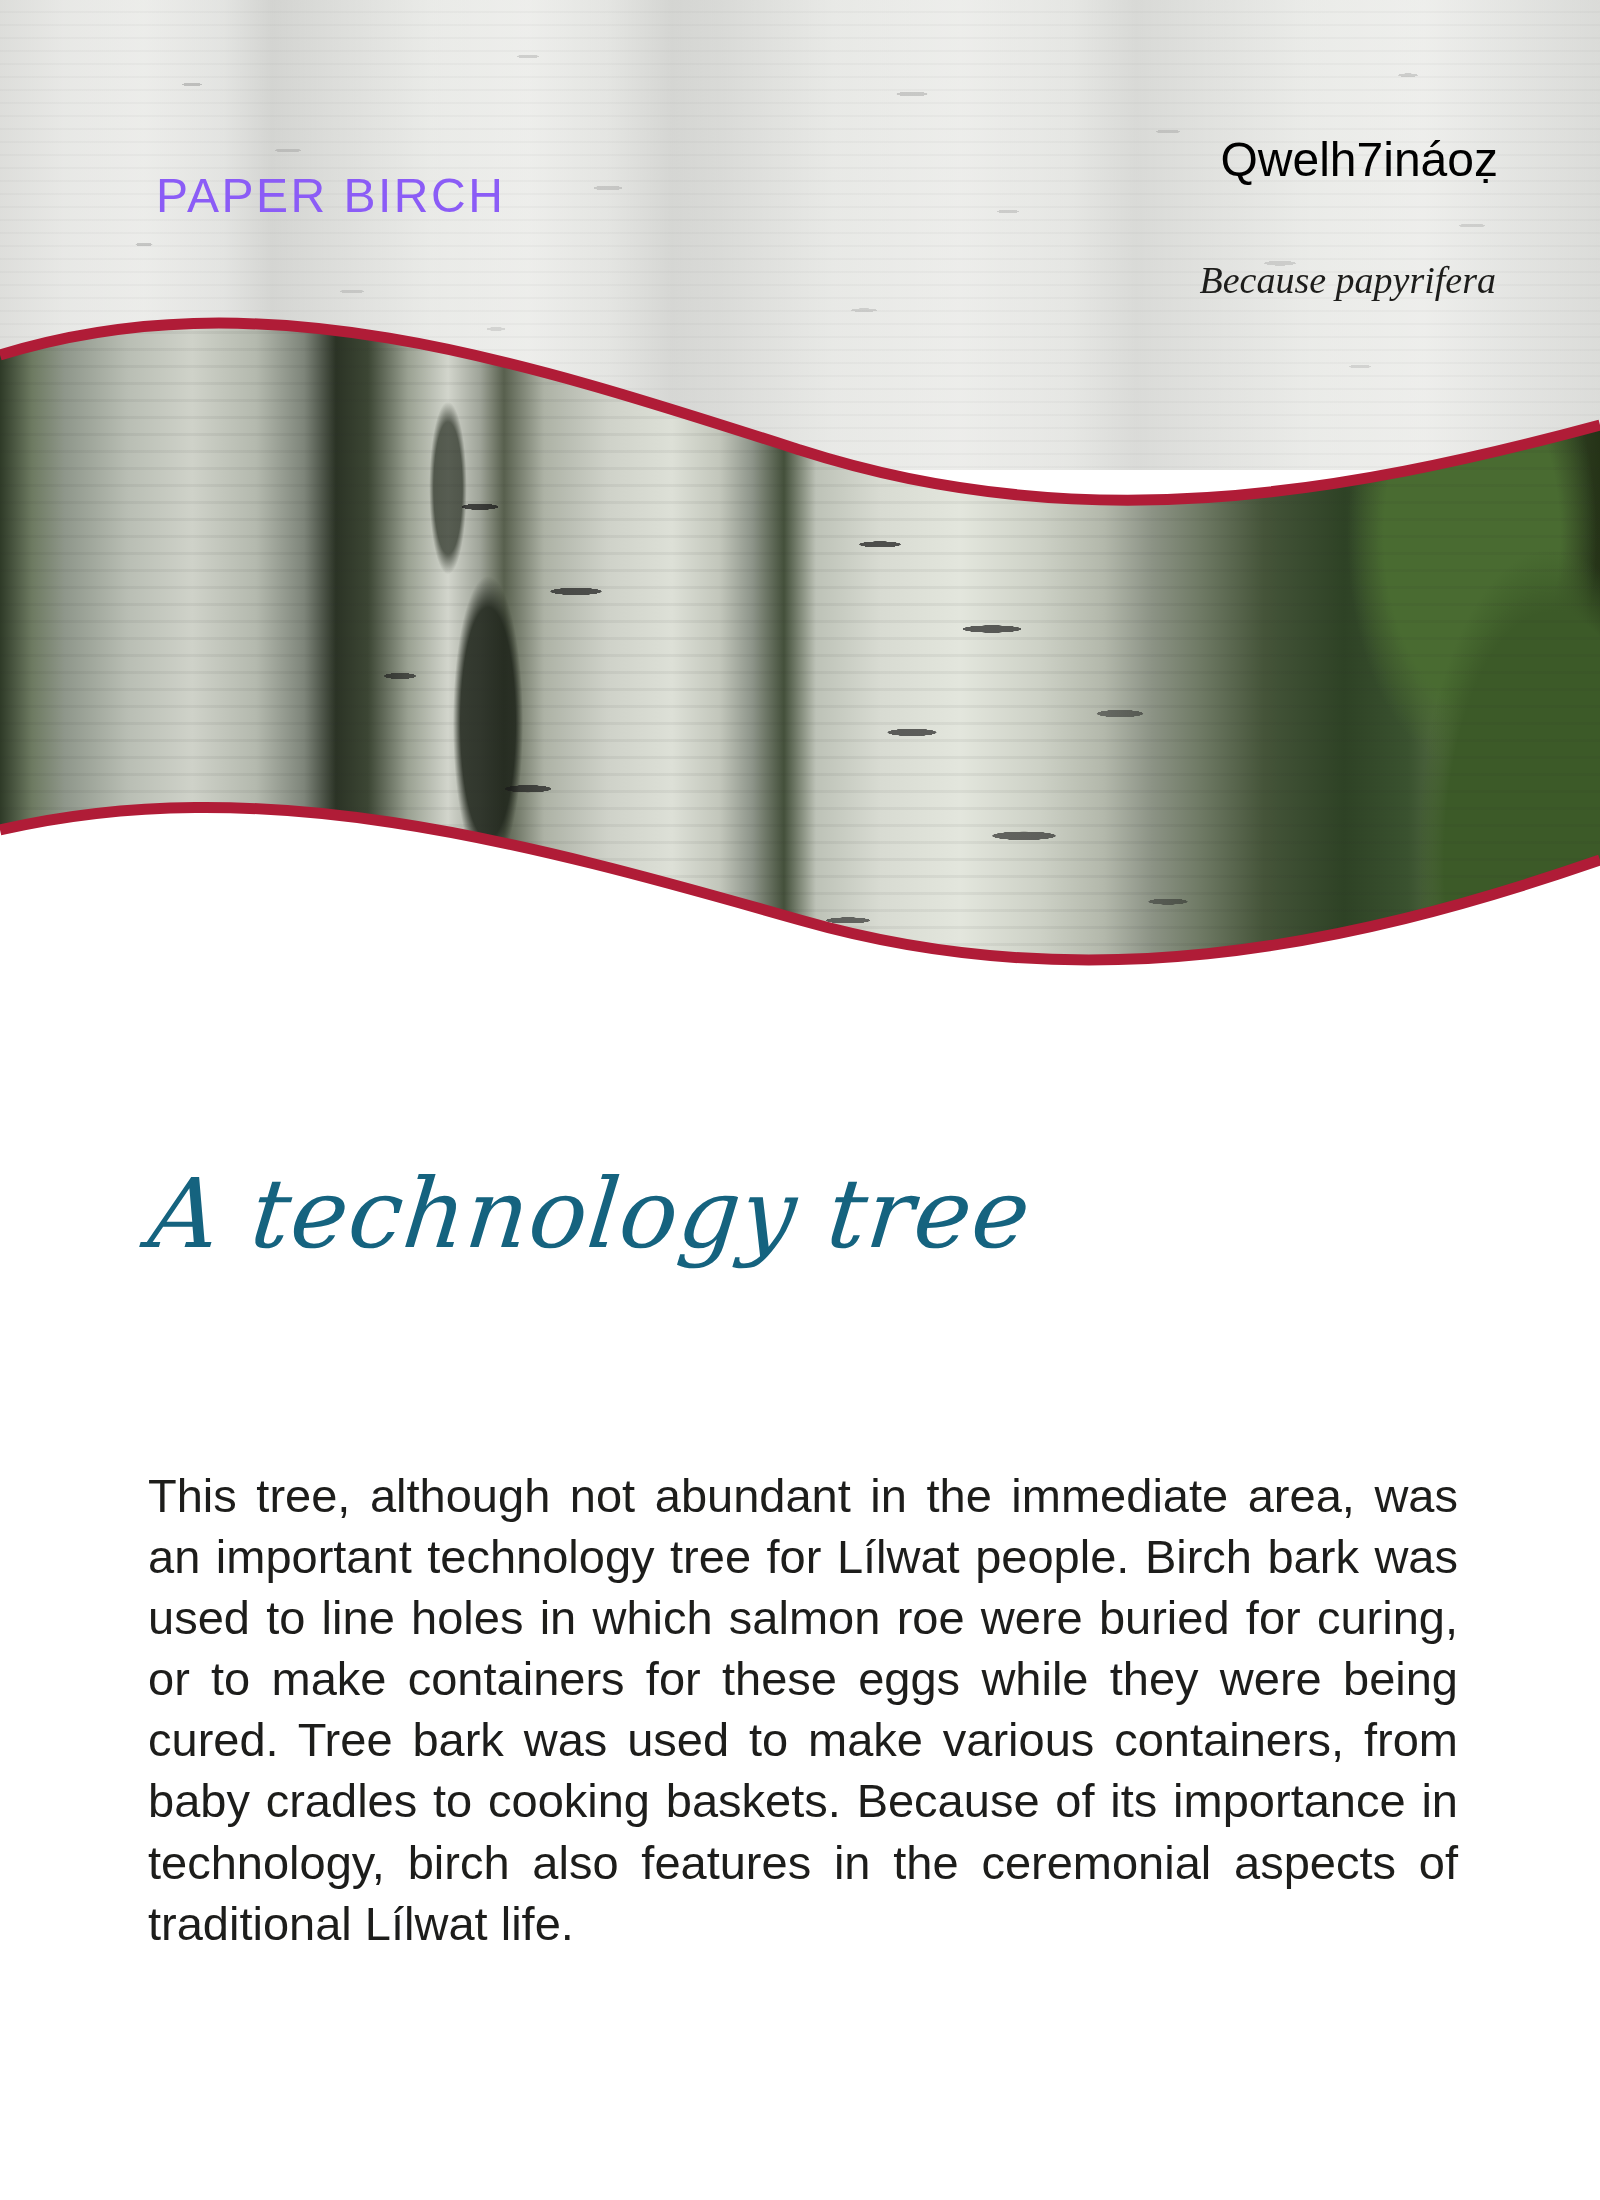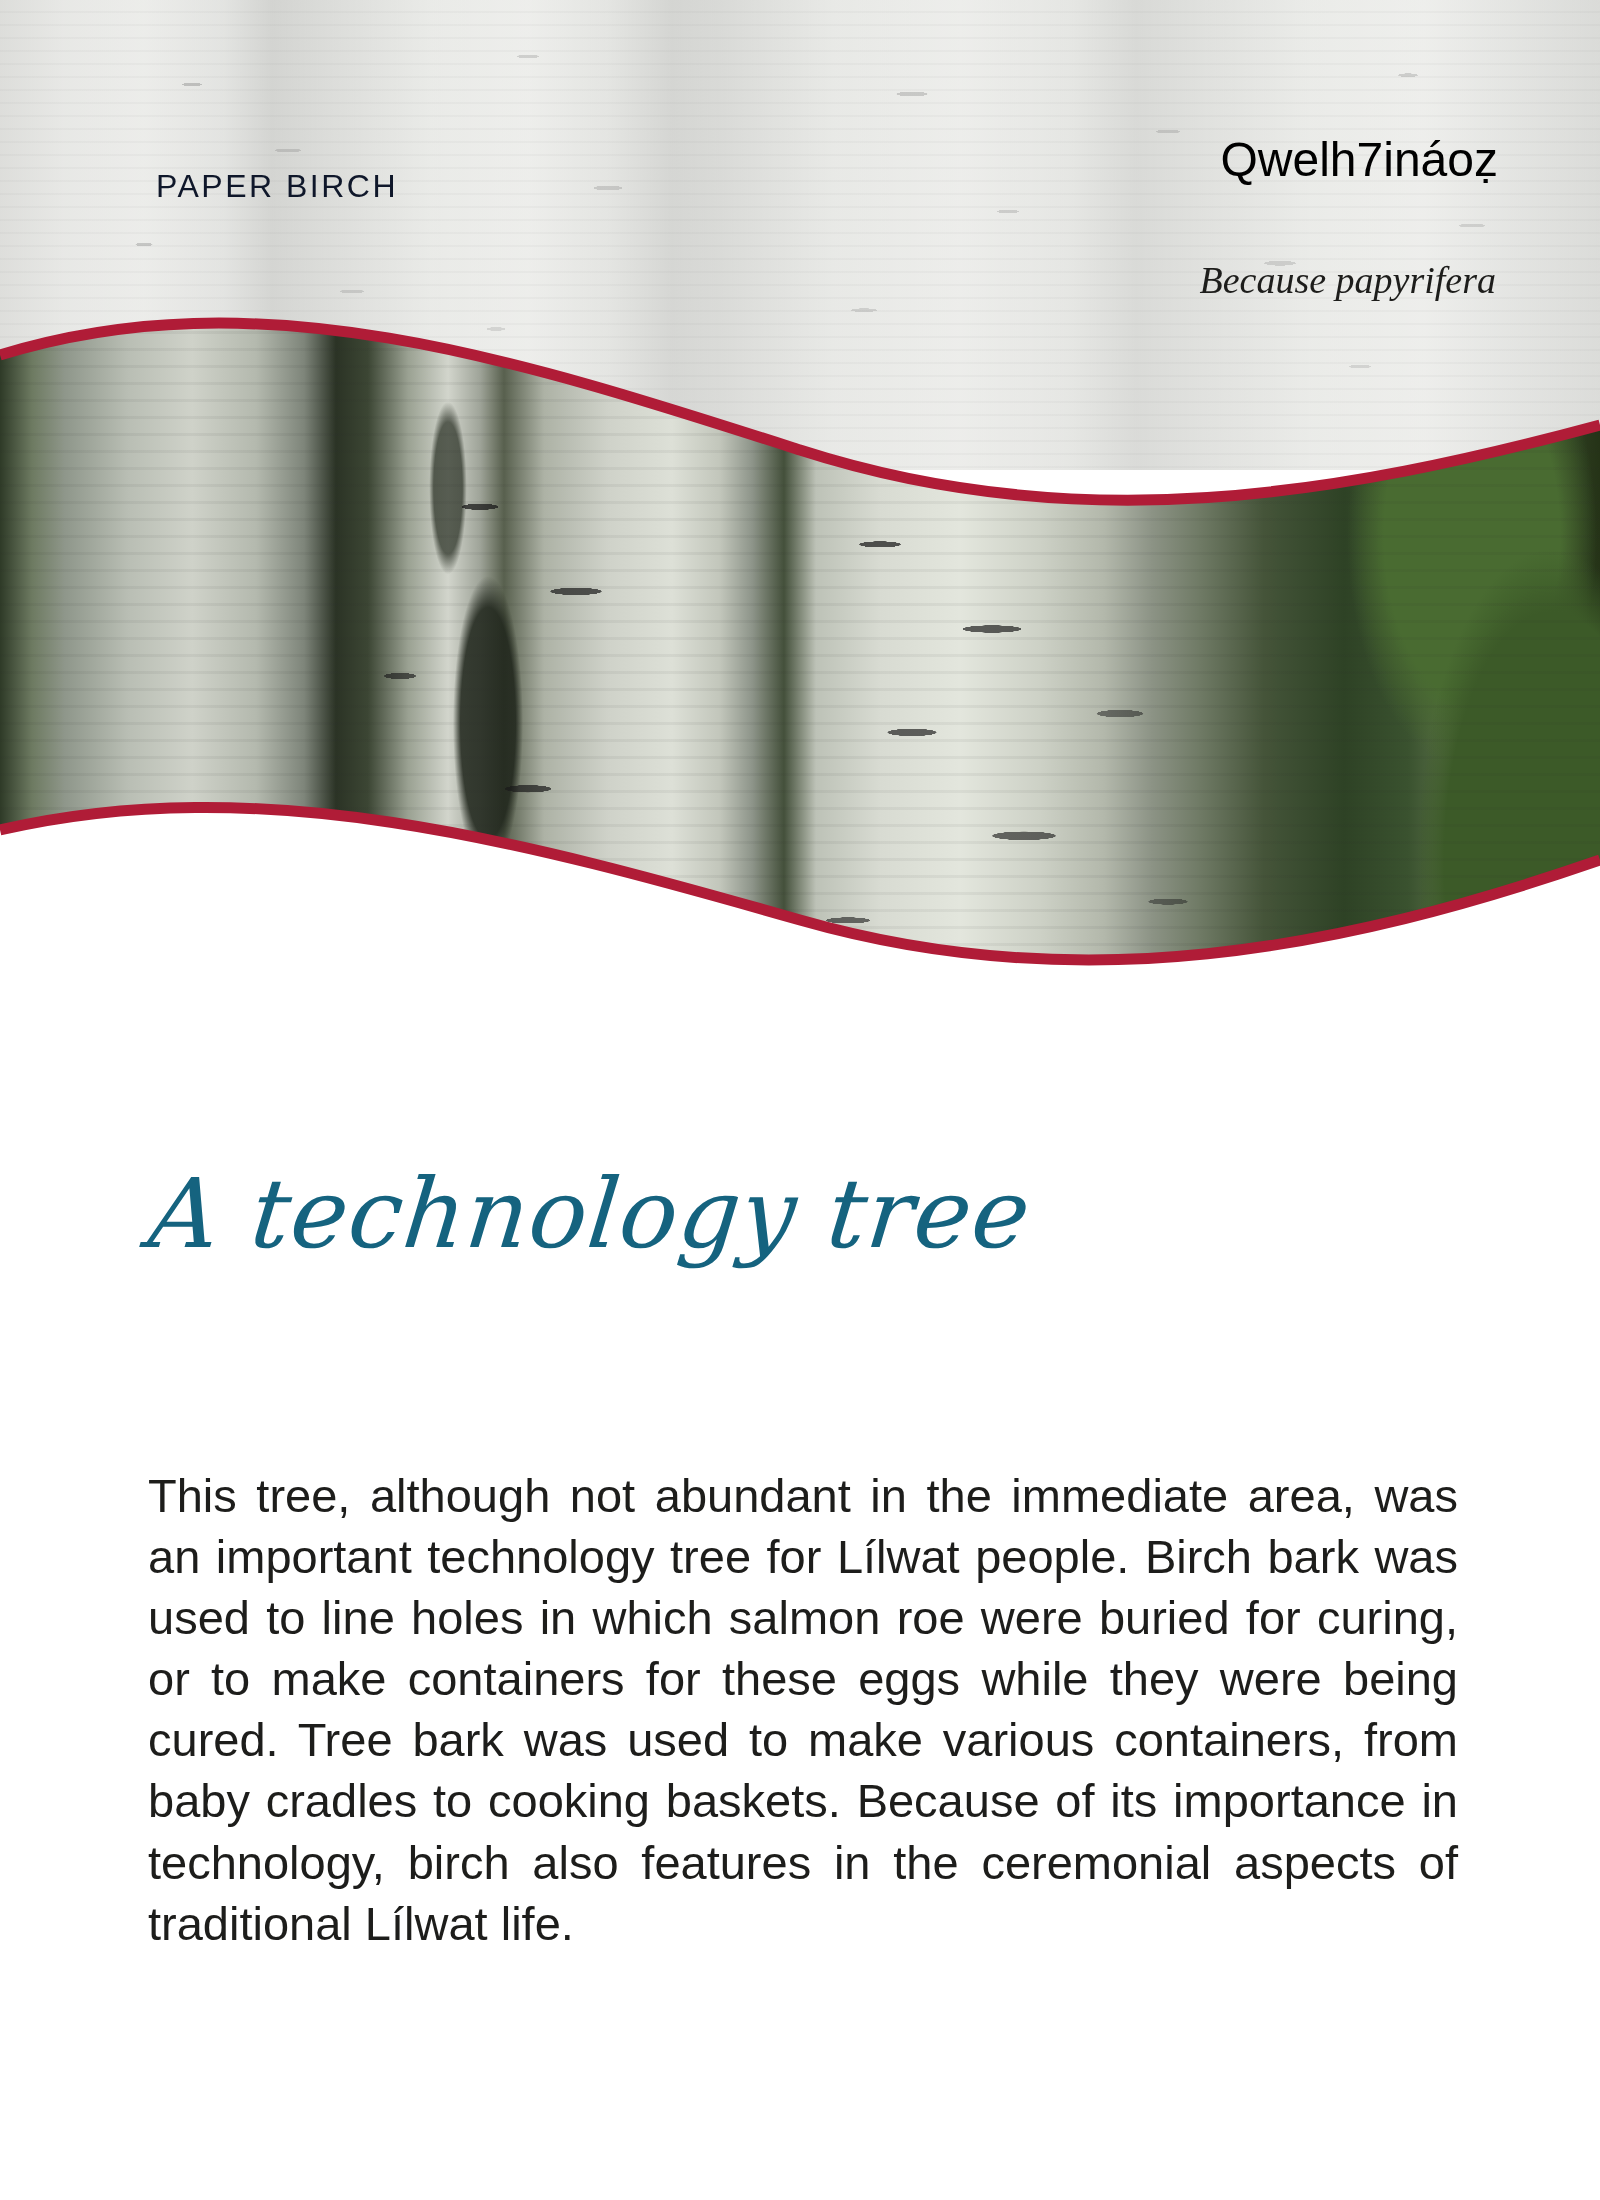--- a/index.html
+++ b/index.html
@@ -73,23 +73,23 @@
 
   .header-text {
     position: absolute;
     left: 0; top: 0;
     width: 1600px;
     height: 470px;
   }
   .common-name {
     position: absolute;
     left: 156px; top: 168px;
-    font-size: 32px;
+    font-size: 48px;
     letter-spacing: 2.5px;
-    color: #0f172a;
+    color: #8b5cf6;
     font-weight: 400;
     font-family: "Liberation Sans", sans-serif;
   }
   .native-name {
     position: absolute;
     right: 102px; top: 132px;
     font-size: 48px;
     color: #000000;
     font-weight: 400;
     letter-spacing: 0px;

